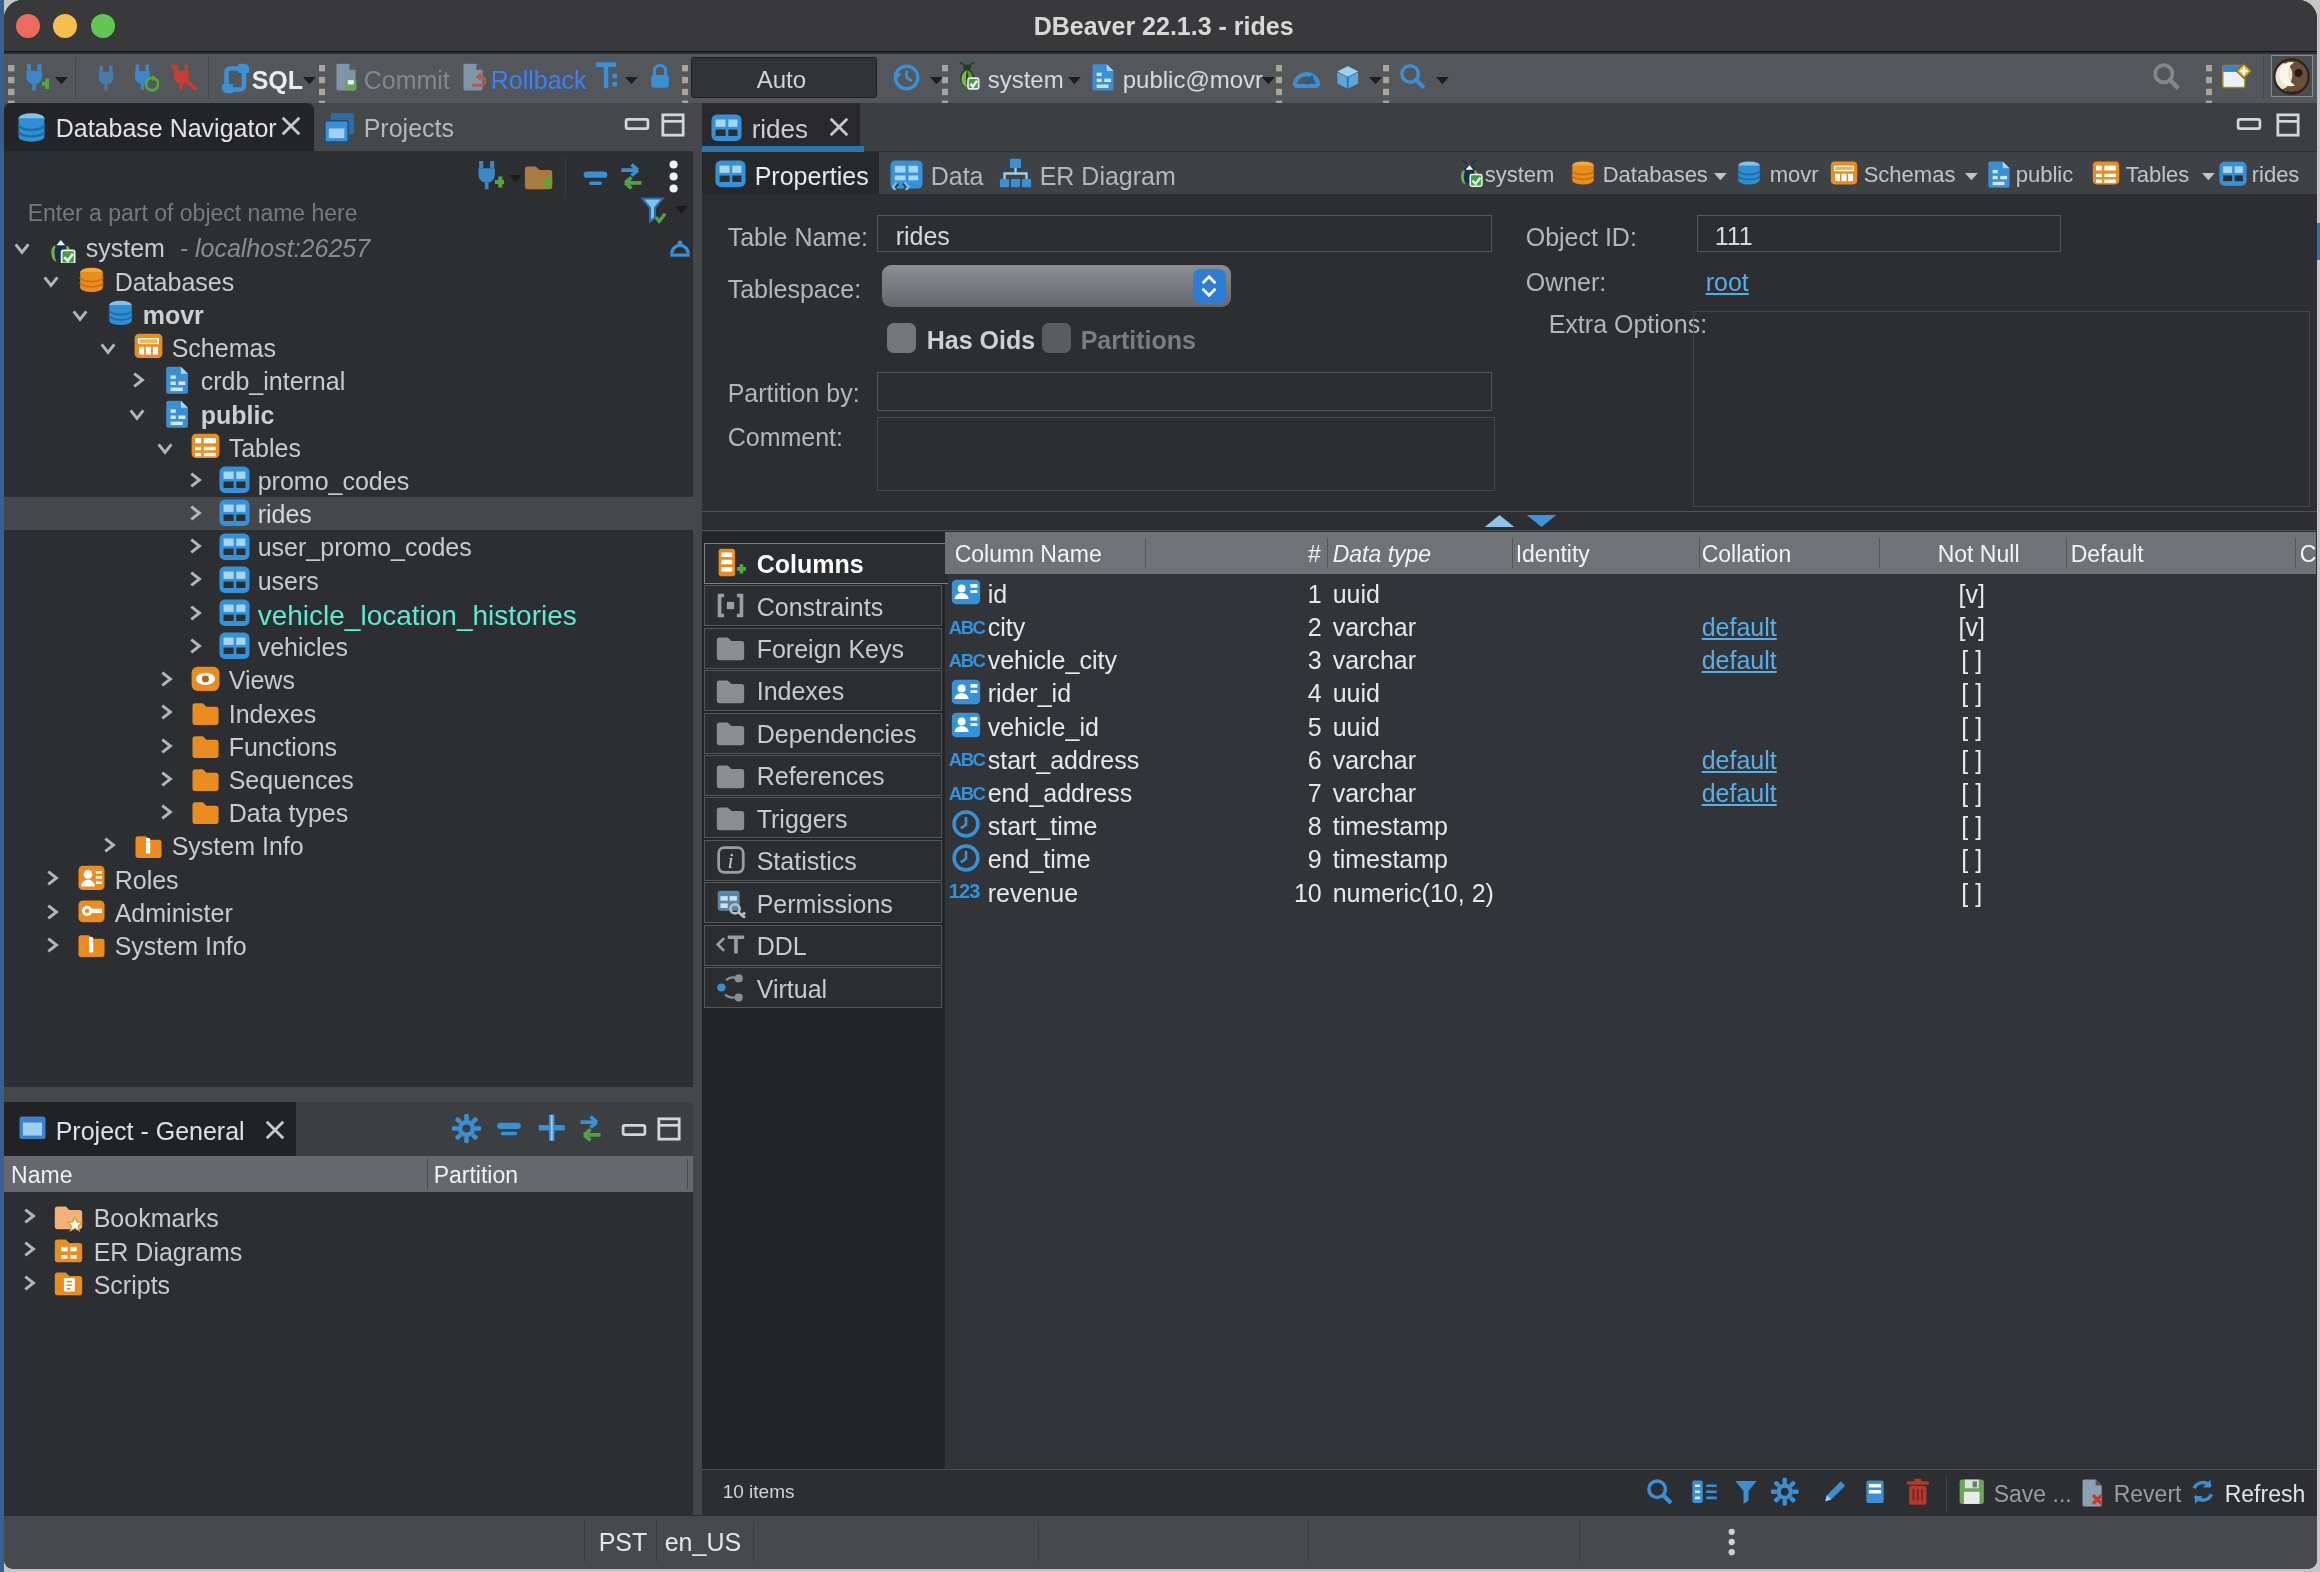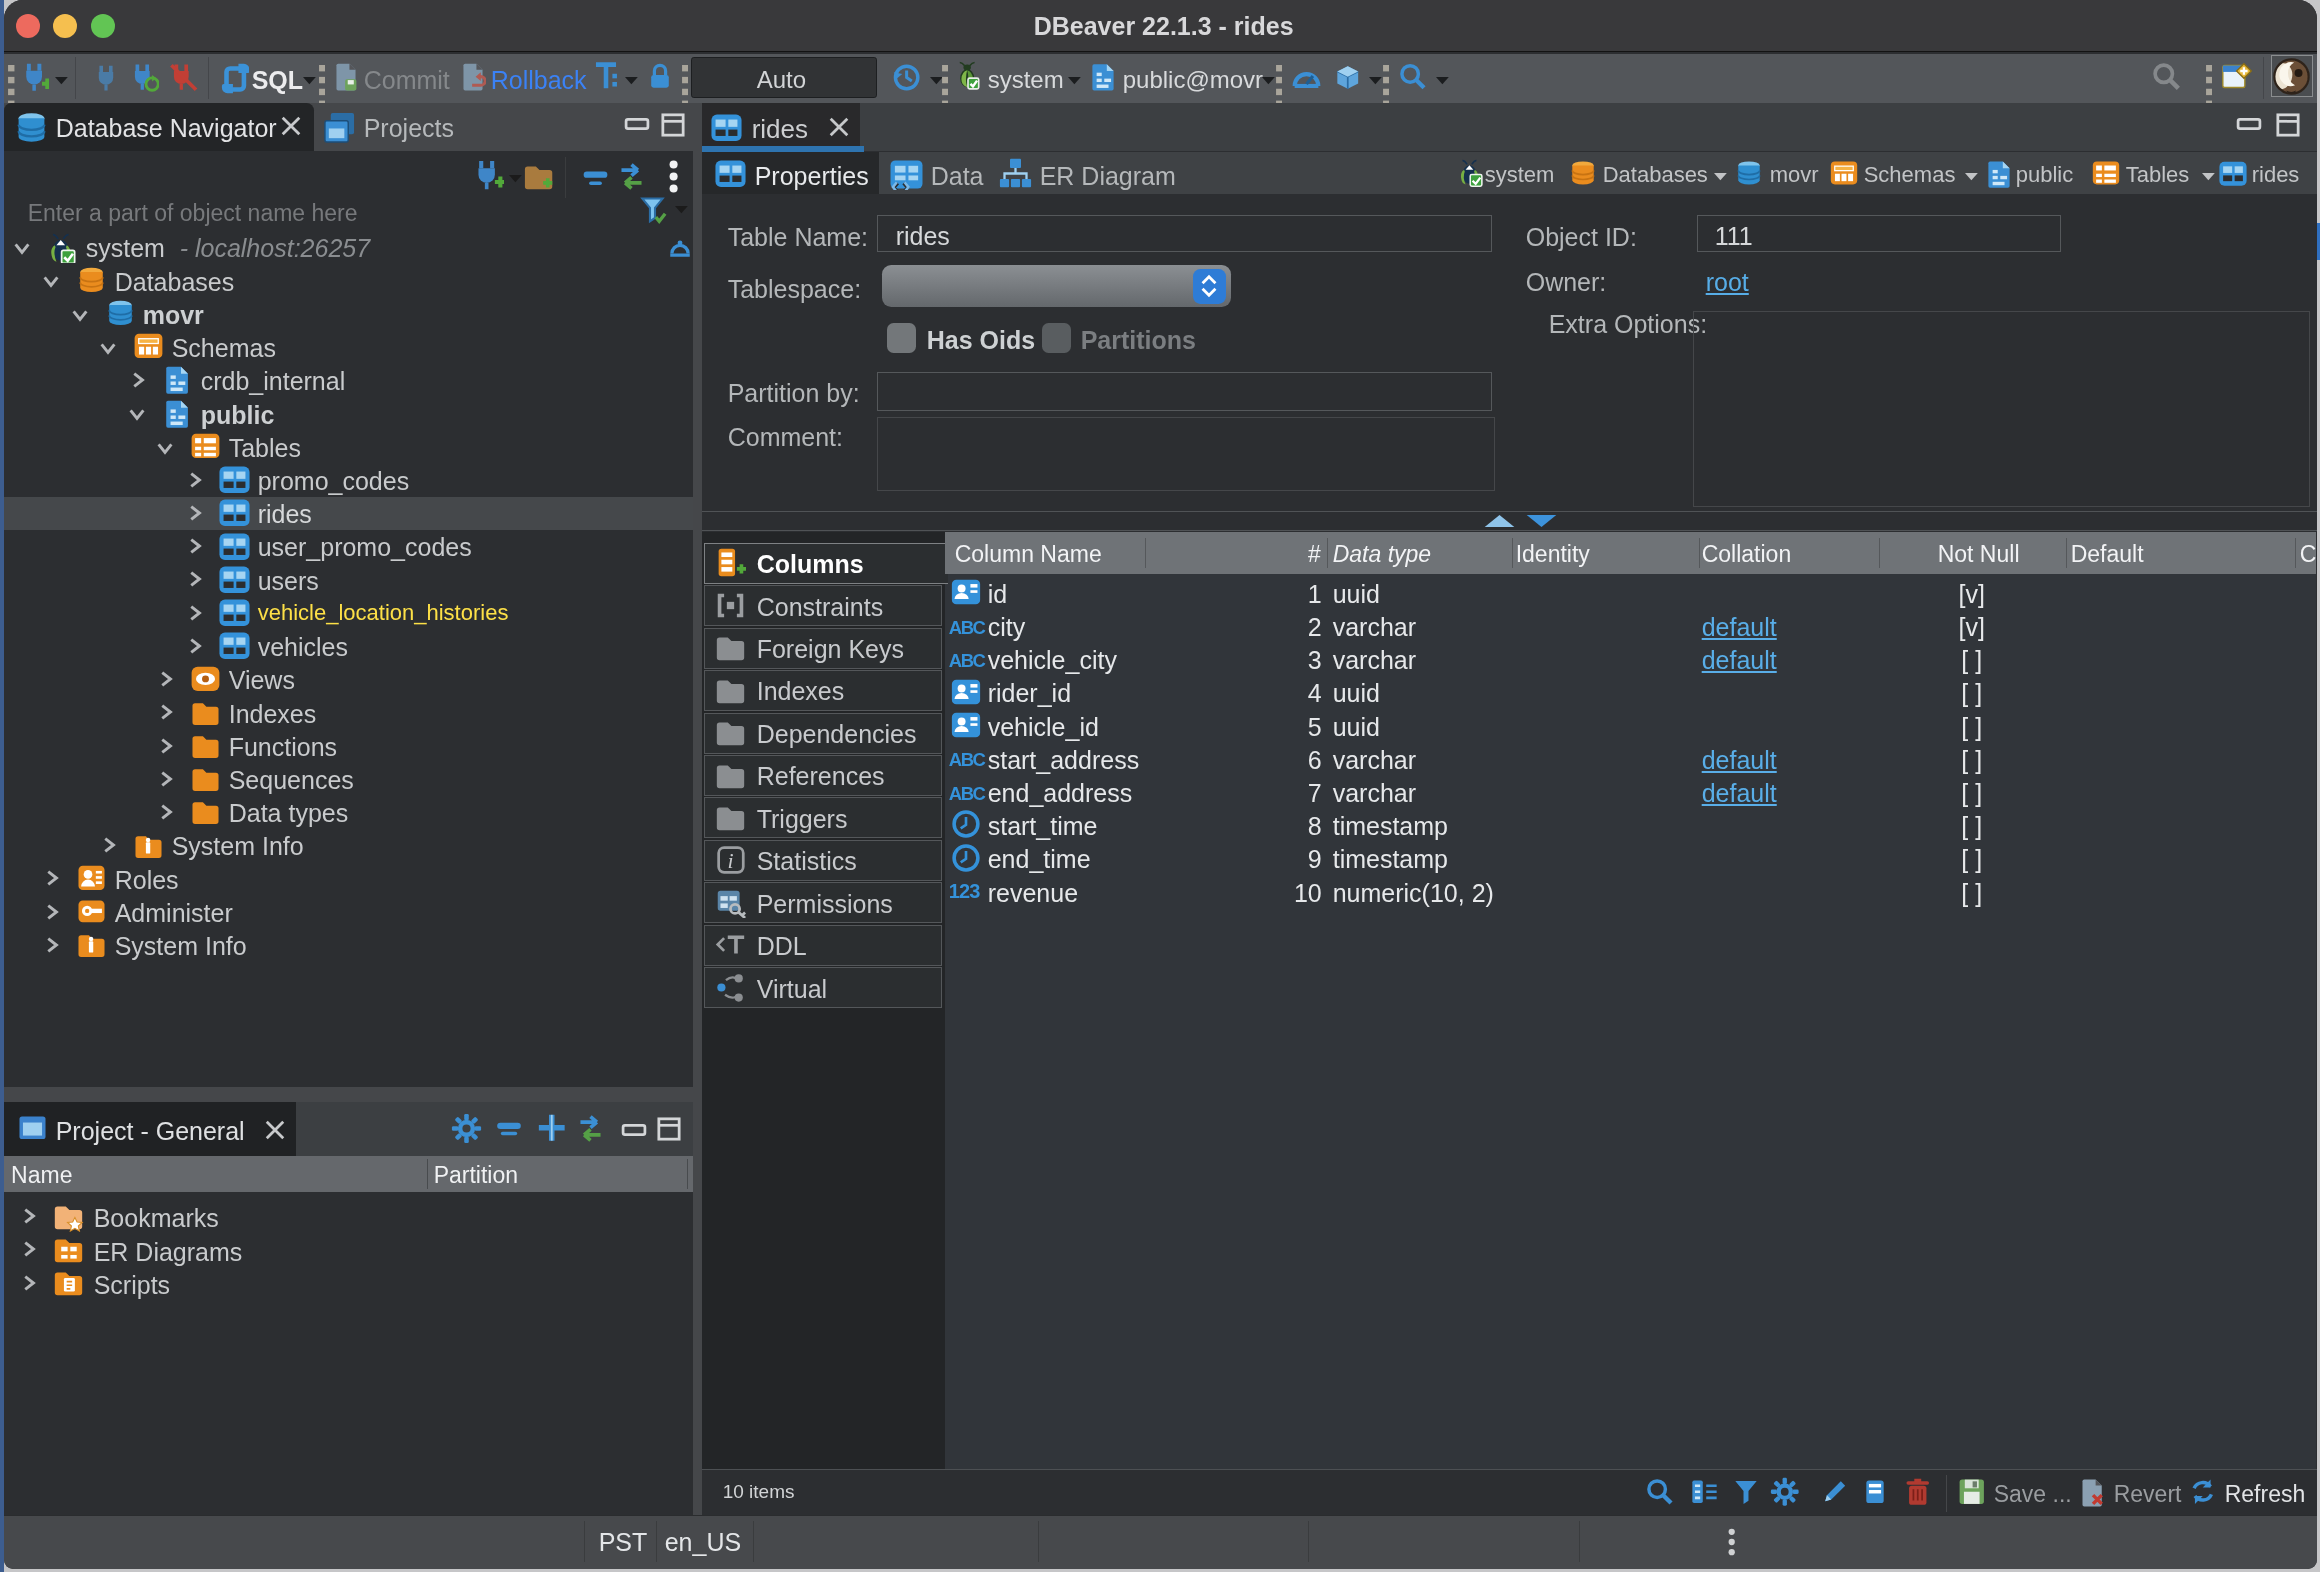--- a/index.html
+++ b/index.html
@@ -405,21 +405,21 @@
     <svg class="abs" style="left:180px;top:603px;width:20px;height:20px;" viewBox="0 0 22 22">
       <path d="M8 4 l9 7 l-9 7" stroke="#b4b6b9" stroke-width="3.2" fill="none"></path>
     </svg>
     <svg class="abs" style="left:215px;top:598px;width:31px;height:29.5px;" viewBox="0 0 34 32">
       <rect x="0.5" y="1.5" width="33" height="29" rx="6" fill="#3492da"></rect>
       <rect x="5" y="7" width="11" height="8" fill="#a6d5f2"></rect>
       <rect x="19" y="7" width="10" height="8" fill="#a6d5f2"></rect>
       <rect x="5" y="18" width="11" height="7" fill="#2b2d2f"></rect>
       <rect x="19" y="18" width="10" height="7" fill="#2b2d2f"></rect>
     </svg>
-    <div class="txt" style="left:254px;top:600px;font-size:22px;color:#fde047;font-weight:400;">vehicle_location_histories</div>
+    <div class="txt" style="left:254px;top:600px;font-size:28px;color:#5eead4;font-weight:400;">vehicle_location_histories</div>
     <svg class="abs" style="left:180px;top:636px;width:20px;height:20px;" viewBox="0 0 22 22">
       <path d="M8 4 l9 7 l-9 7" stroke="#b4b6b9" stroke-width="3.2" fill="none"></path>
     </svg>
     <svg class="abs" style="left:215px;top:631px;width:31px;height:29.5px;" viewBox="0 0 34 32">
       <rect x="0.5" y="1.5" width="33" height="29" rx="6" fill="#3492da"></rect>
       <rect x="5" y="7" width="11" height="8" fill="#a6d5f2"></rect>
       <rect x="19" y="7" width="10" height="8" fill="#a6d5f2"></rect>
       <rect x="5" y="18" width="11" height="7" fill="#2b2d2f"></rect>
       <rect x="19" y="18" width="10" height="7" fill="#2b2d2f"></rect>
     </svg>

